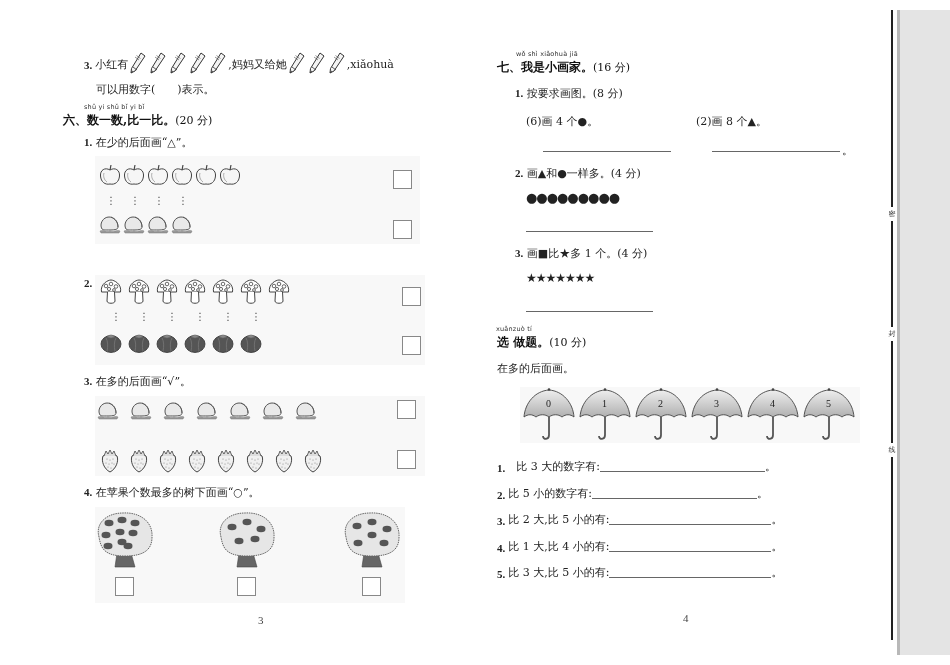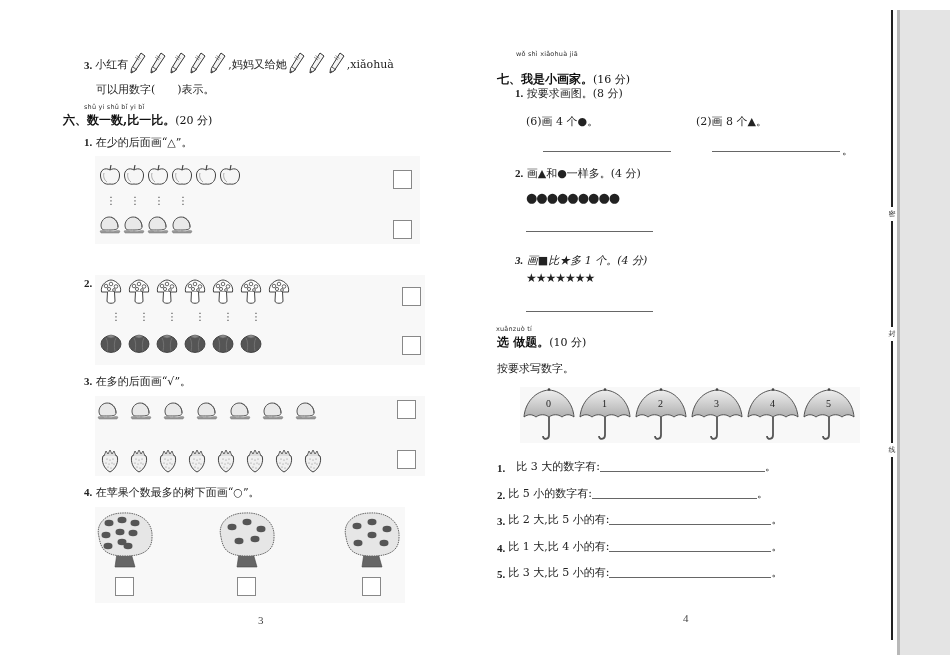--- a/index.html
+++ b/index.html
@@ -496,53 +496,53 @@
         <div class="abs ans-box" style="left: 267px; top: 70px;"></div>
       </div>
   </div>
 
   <div class="abs page-num" style="left:258px; top:614px;">3</div>
 </div>
 
 <div>
 
   <div class="abs pinyin" style="left:516px; top:50px;">wǒ shì xiǎohuà jiā</div>
-  <div class="abs sec-title" style="left:497px; top:71px;text-align:right;">
+  <div class="abs sec-title" style="left:497px; top:59px;text-align:right;">
     <span>七、我是小画家。</span><span class="pts">(16 分)</span>
   </div>
 
   <div class="abs q-text" style="left:515px; top:86px;">
     <span class="q-num">1.</span>
     <span>按要求画图。(8 分)</span>
   </div>
   <div class="abs q-text" style="left:526px; top:114px;">(6)画 4 个●。</div>
   <div class="abs q-text" style="left:696px; top:114px;">(2)画 8 个▲。</div>
   <div class="abs fill-line" style="left:543px; top:151px; width:128px;"></div>
   <div class="abs fill-line" style="left:712px; top:151px; width:128px;"></div>
   <div class="abs q-text" style="left:842px; top:143px;">。</div>
 
   <div class="abs q-text" style="left:515px; top:166px;">
     <span class="q-num">2.</span>
     <span>画▲和●一样多。(4 分)</span>
   </div>
   <div class="abs" style="left:526px; top:190px; font-size:13px; letter-spacing:-1px; font-family:'DejaVu Sans',sans-serif;">●●●●●●●●●</div>
   <div class="abs fill-line" style="left:526px; top:231px; width:127px;"></div>
 
-  <div class="abs q-text" style="left:515px; top:253px;font-style:italic;">
+  <div class="abs q-text" style="left:515px; top:246px;">
     <span class="q-num">3.</span>
     <span>画■比★多 1 个。(4 分)</span>
   </div>
   <div class="abs" style="left:526px; top:271px; font-size:12px; letter-spacing:-1px; font-family:'DejaVu Sans',sans-serif;">★★★★★★★</div>
   <div class="abs fill-line" style="left:526px; top:311px; width:127px;"></div>
 
   <div class="abs pinyin" style="left:496px; top:325px;">xuǎnzuò tí</div>
   <div class="abs sec-title" style="left:497px; top:334px;">
     <span>选 做题。</span><span class="pts">(10 分)</span>
   </div>
-  <div class="abs q-text" style="left:497px; top:361px;">按要求写数字。</div>
+  <div class="abs q-text" style="left:497px; top:361px;">在多的后面画。</div>
 
   <div class="abs panel" style="left:520px; top:387px; width:340px; height:56px;">
     <div id="umbrellas" style="display:flex; gap:6px; padding-left:3px;">
         <div style="position: relative; width: 50px; height: 56px;"><svg width="52" height="56" viewBox="0 0 52 56">
             <defs>
               <linearGradient id="ug0" x1="0" y1="0" x2="0" y2="1">
                 <stop offset="0" stop-color="#eeeeee"></stop>
                 <stop offset="1" stop-color="#b0b0b0"></stop>
               </linearGradient>
             </defs>

